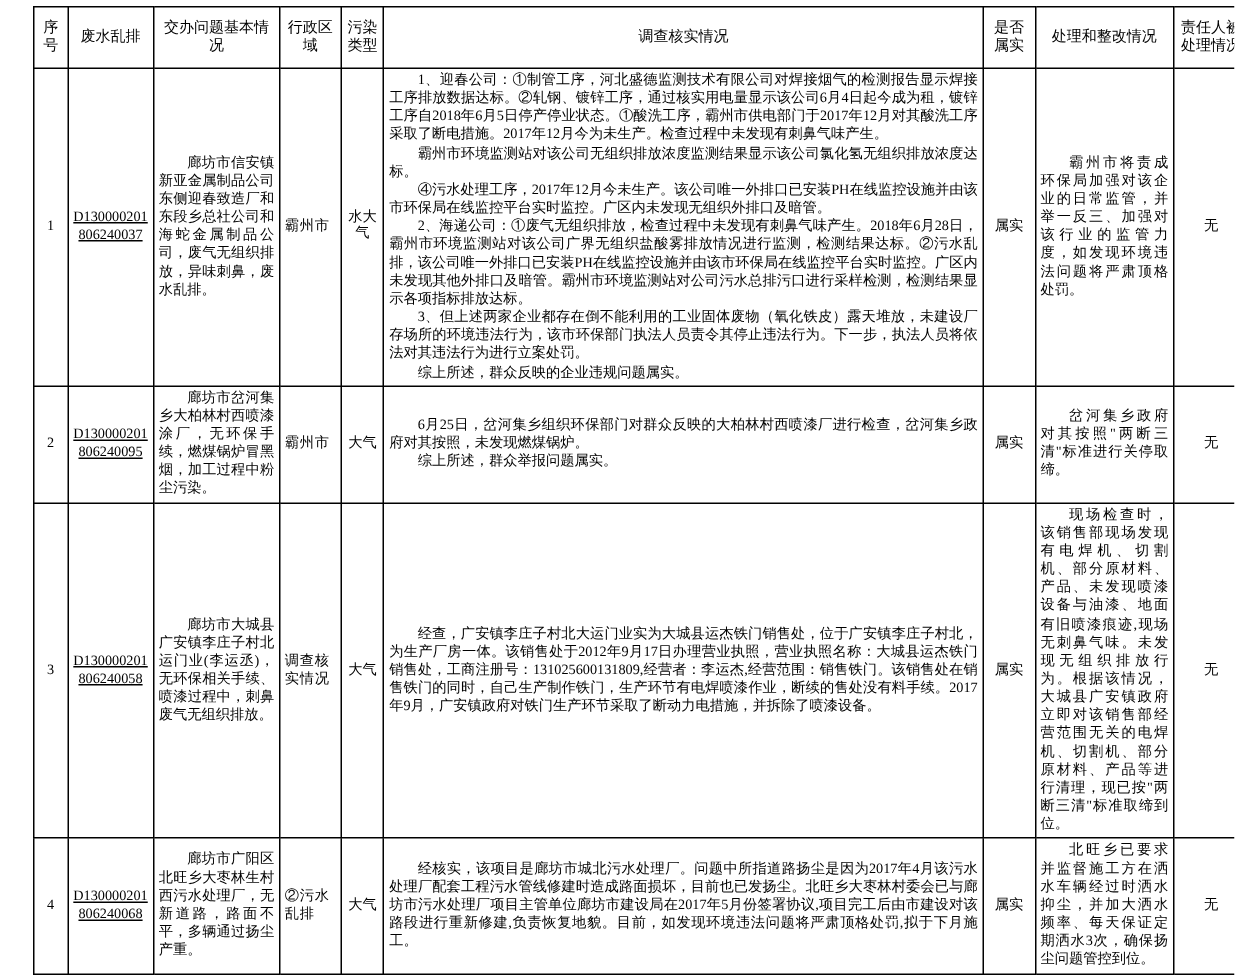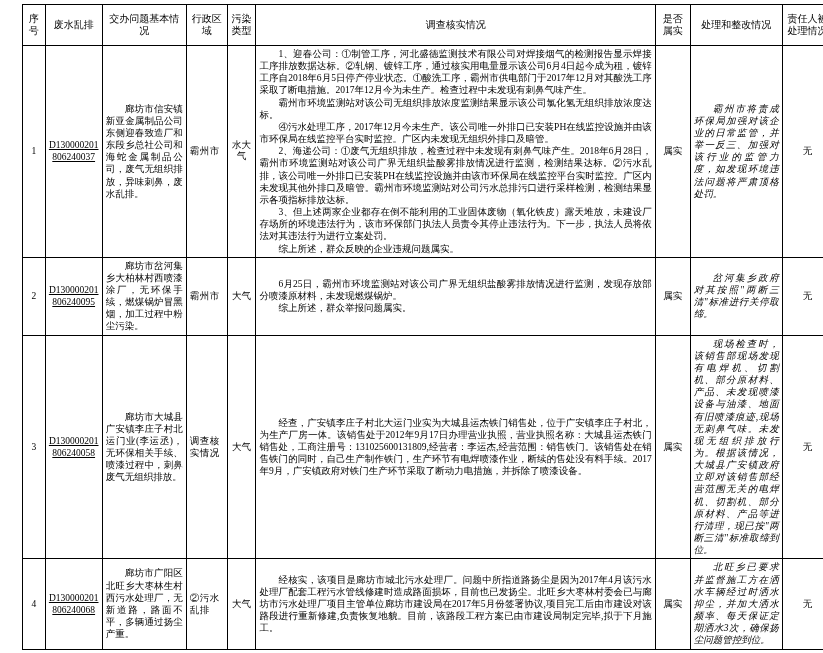--- a/index.html
+++ b/index.html
@@ -51,21 +51,21 @@
   col.c-handle{ width: 90px; }
   col.c-resp  { width: 49px; }
 
   td.seq    { text-align: center; }
   td.code   { text-align: center; word-break: break-all; text-decoration: underline; }
   td.basic  { text-align: justify; text-justify: inter-ideograph; }
   td.area   { text-align: left; }
   td.type   { text-align: center; }
   td.verify { text-align: justify; text-justify: inter-ideograph; }
   td.istrue { text-align: center; }
-  td.handle { text-align: justify; text-justify: inter-ideograph; font-style: italic; }
+  td.handle { text-align: justify; text-justify: inter-ideograph; }
   td.resp   { text-align: center; }
 
   .verify p {
     margin: 0;
     text-indent: 2em;
   }
   .basic-inner, .handle-inner {
     text-indent: 2em;
   }
   .area-inner {
@@ -143,21 +143,21 @@
           <div class="basic-inner">廊坊市岔河集乡大柏林村西喷漆涂厂，无环保手续，燃煤锅炉冒黑烟，加工过程中粉尘污染。</div>
         </td>
         <td class="area">
           <span class="area-inner">霸州市</span>
         </td>
         <td class="type">
           <span class="type-vert">大气</span>
         </td>
         <td class="verify">
           <div class="verify">
-            <p>6月25日，霸州市环境监测站对该公司广界无组织盐酸雾排放情况进行监测，发现存放部分喷漆原材料，未发现燃煤锅炉。</p>
+            <p>6月25日，岔河集乡组织环保部门对群众反映的大柏林村西喷漆厂进行检查，岔河集乡政府对其按照，未发现燃煤锅炉。</p>
             <p>综上所述，群众举报问题属实。</p>
           </div>
         </td>
         <td class="istrue">属实</td>
         <td class="handle">
           <div class="handle-inner">岔河集乡政府对其按照"两断三清"标准进行关停取缔。</div>
         </td>
         <td class="resp">无</td>
       </tr>
 
@@ -192,21 +192,21 @@
           <div class="basic-inner">廊坊市广阳区北旺乡大枣林生村西污水处理厂，无新道路，路面不平，多辆通过扬尘产重。</div>
         </td>
         <td class="area">
           <span class="area-inner">②污水乱排</span>
         </td>
         <td class="type">
           <span class="type-vert">大气</span>
         </td>
         <td class="verify">
           <div class="verify">
-            <p>经核实，该项目是廊坊市城北污水处理厂。问题中所指道路扬尘是因为2017年4月该污水处理厂配套工程污水管线修建时造成路面损坏，目前也已发扬尘。北旺乡大枣林村委会已与廊坊市污水处理厂项目主管单位廊坊市建设局在2017年5月份签署协议,项目完工后由市建设对该路段进行重新修建,负责恢复地貌。目前，该路段工程方案已由市建设局制定完毕,拟于下月施工。</p>
+            <p>经核实，该项目是廊坊市城北污水处理厂。问题中所指道路扬尘是因为2017年4月该污水处理厂配套工程污水管线修建时造成路面损坏，目前也已发扬尘。北旺乡大枣林村委会已与廊坊市污水处理厂项目主管单位廊坊市建设局在2017年5月份签署协议,项目完工后由市建设对该路段进行重新修建,负责恢复地貌。目前，如发现环境违法问题将严肃顶格处罚,拟于下月施工。</p>
           </div>
         </td>
         <td class="istrue">属实</td>
         <td class="handle">
           <div class="handle-inner">北旺乡已要求并监督施工方在洒水车辆经过时洒水抑尘，并加大洒水频率、每天保证定期洒水3次，确保扬尘问题管控到位。</div>
         </td>
         <td class="resp">无</td>
       </tr>
     </tbody>
   </table>

